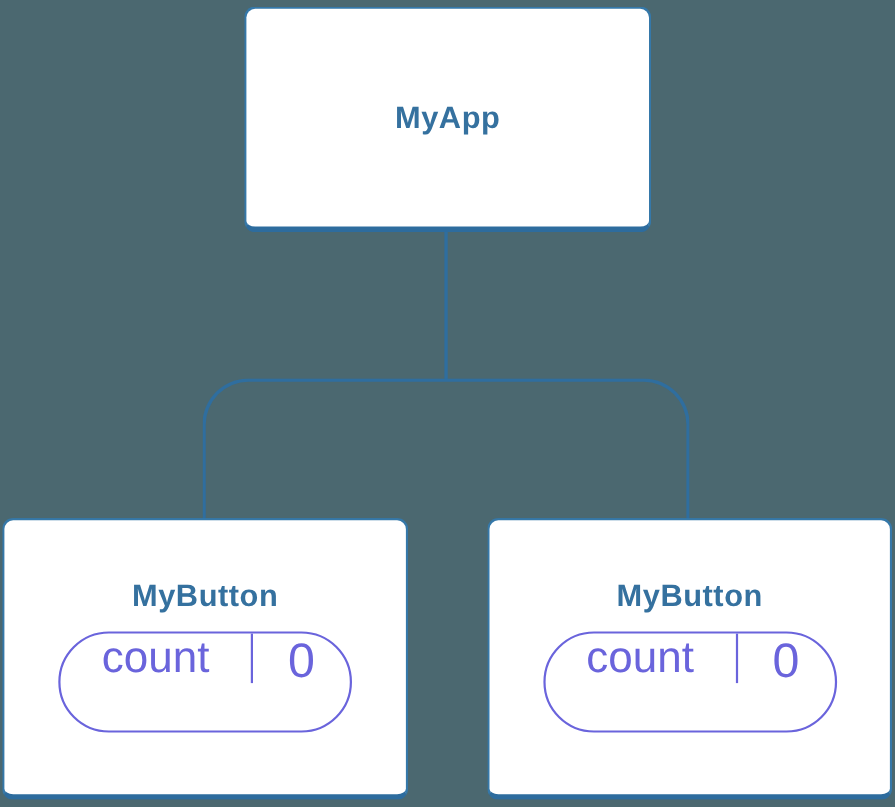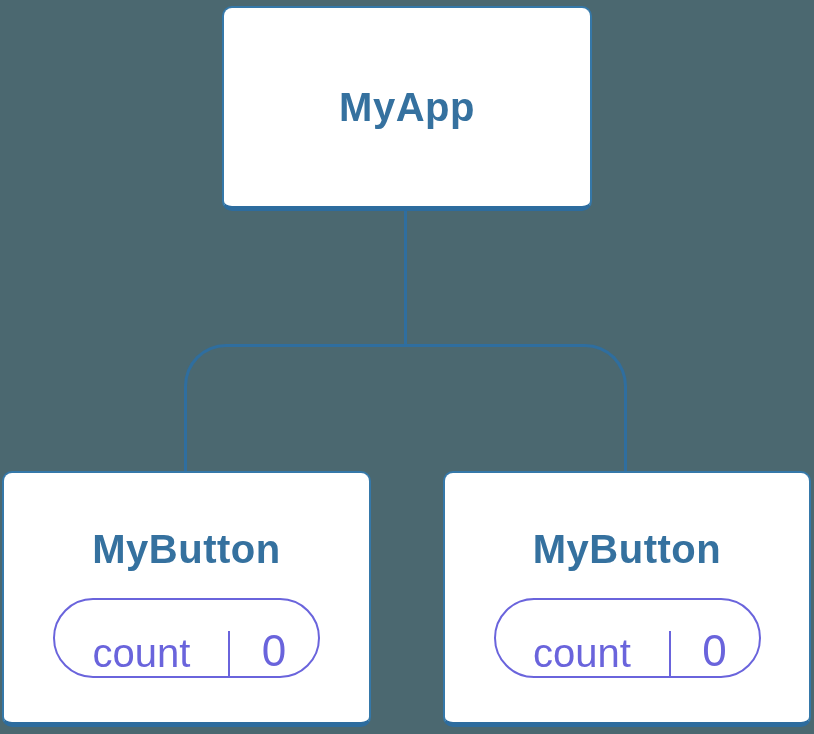--- a/index.html
+++ b/index.html
@@ -59,38 +59,38 @@
   .node-child-left{
     left:2px;top:471px;
     width:369px;height:256px;
   }
   .node-child-right{
     left:443px;top:471px;
     width:368px;height:256px;
   }
   .node-title{
     color:var(--title-text);
-    font-size:40px;
+    font-size:28px;
     font-weight:600;
     letter-spacing:0.5px;
     line-height:1.2;
     text-align:right;
   }
   .node-child-left .node-title,
   .node-child-right .node-title{
     margin-top:52px;
   }
   
   .state-pill{
-    margin-top:25px;
-    width:267px;height:80px;
+    margin-top:15px;
+    width:267px;height:92px;
     border:2px solid var(--state-accent);
     border-radius:49px;
     display:flex;
-    align-items:flex-end;
+    align-items:flex-start;
     color:var(--state-accent);
     background:var(--box-bg);
   }
   .state-key{
     flex:1 1 auto;
     border-right:2px solid var(--state-accent);
     display:flex;align-items:center;justify-content:center;
     font-size:40px;
     font-weight:400;
   }

